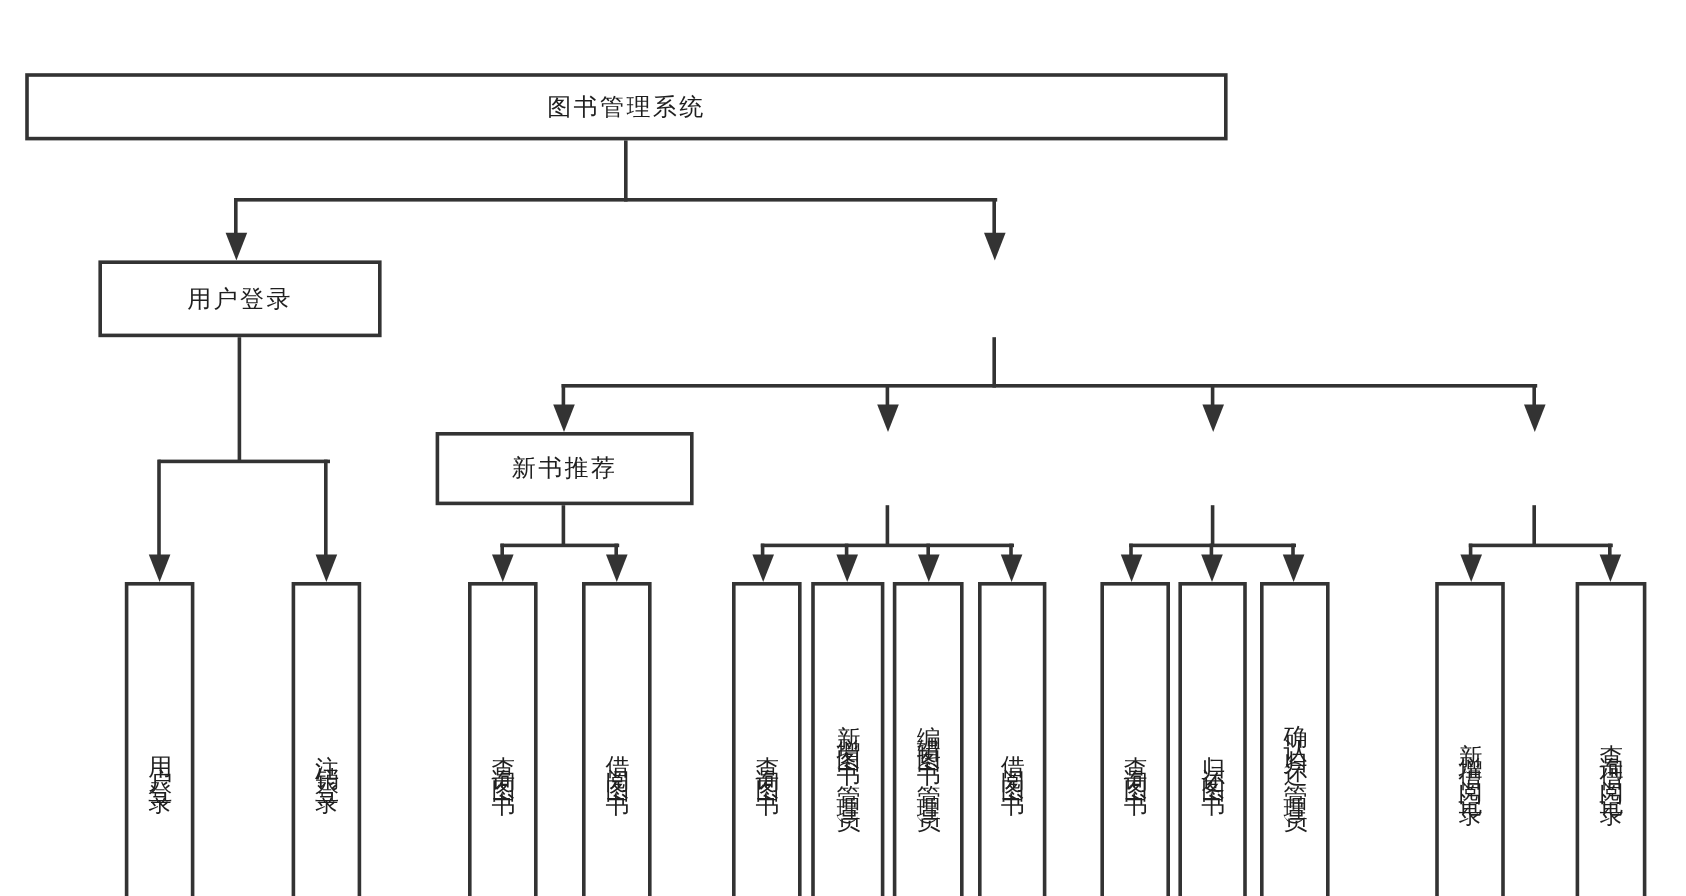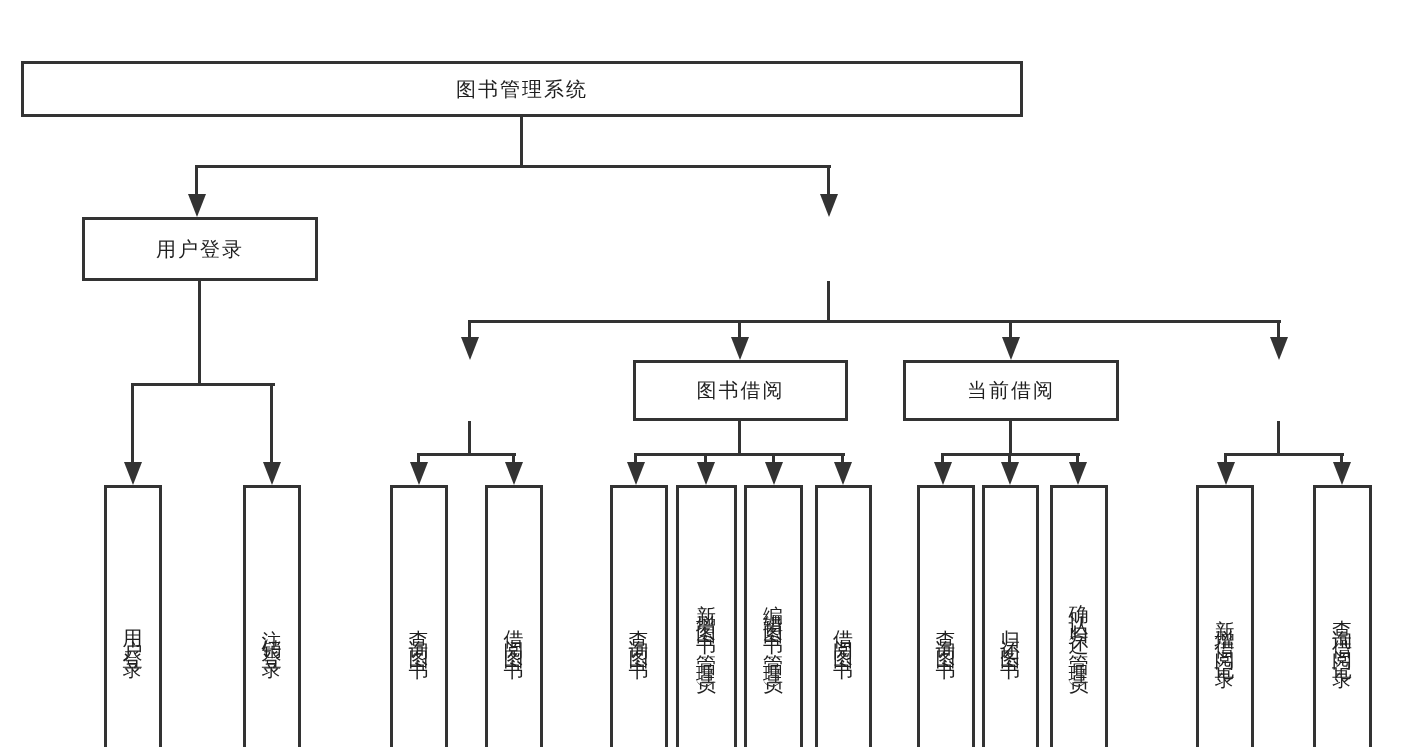--- a/index.html
+++ b/index.html
@@ -101,25 +101,22 @@
   <div class="hline" style="left:468px;top:272px;width:813px"></div>
   <div class="vline" style="left:468px;top:272px;height:19px"></div>
   <div class="arr" style="left:461px;top:289px"></div>
   <div class="vline" style="left:738px;top:272px;height:19px"></div>
   <div class="arr" style="left:731px;top:289px"></div>
   <div class="vline" style="left:1009px;top:272px;height:19px"></div>
   <div class="arr" style="left:1002px;top:289px"></div>
   <div class="vline" style="left:1277px;top:272px;height:19px"></div>
   <div class="arr" style="left:1270px;top:289px"></div>
 
-  <div class="box" style="left:633px;top:312px;width:215px;height:61px">
-    <span>图书借阅</span>
-  </div>
-  <div class="box" style="left:903px;top:312px;width:216px;height:61px">
-    <span>当前借阅</span>
+  <div class="box" style="left:363px;top:312px;width:215px;height:61px">
+    <span>新书推荐</span>
   </div>
 
   <div class="vline" style="left:468px;top:373px;height:34px"></div>
   <div class="hline" style="left:417px;top:405px;width:99px"></div>
   <div class="vline" style="left:417px;top:405px;height:11px"></div>
   <div class="arr" style="left:410px;top:414px"></div>
   <div class="vline" style="left:512px;top:405px;height:11px"></div>
   <div class="arr" style="left:505px;top:414px"></div>
 
   <div class="vline" style="left:738px;top:373px;height:34px"></div>

